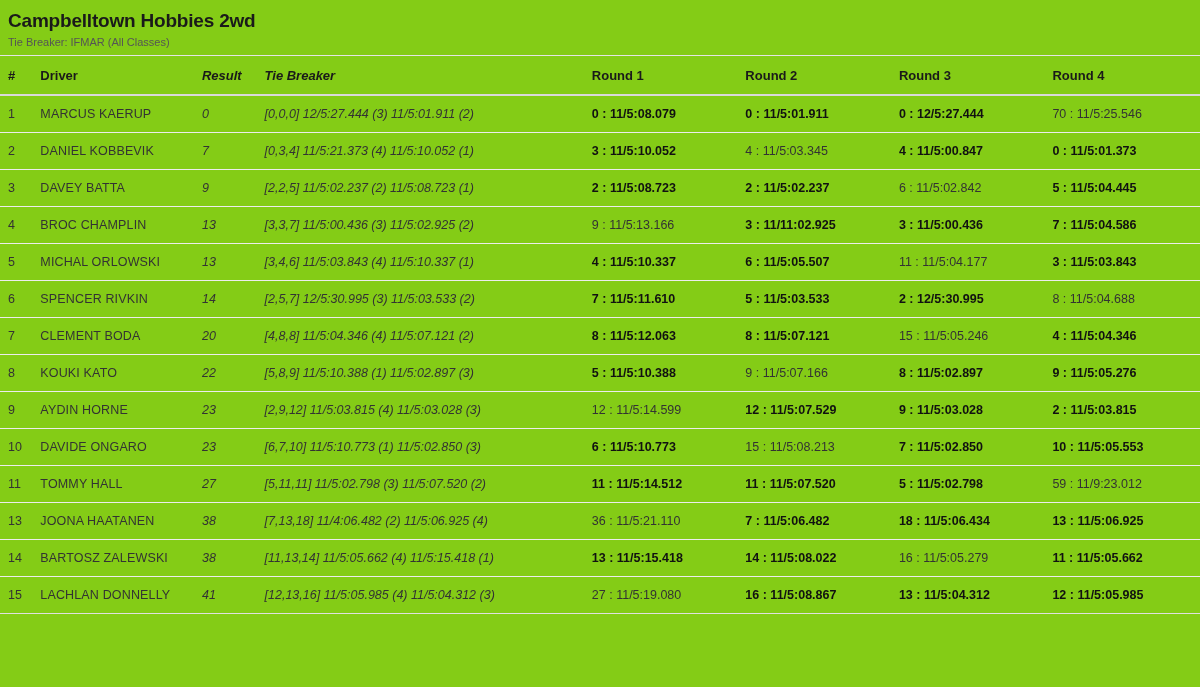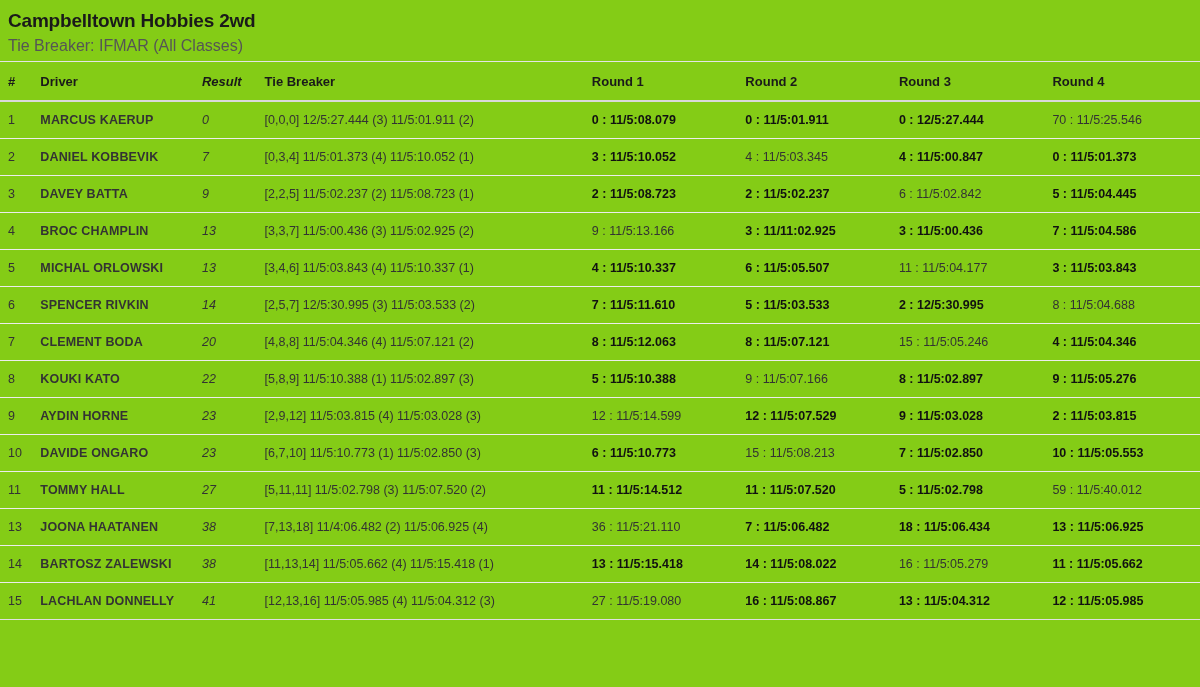--- a/index.html
+++ b/index.html
@@ -22,21 +22,21 @@
   }
   .title {
     font-size: 19px;
     font-weight: bold;
     color: #1a1a1a;
     letter-spacing: -0.2px;
     margin: 0 0 3px 0;
     line-height: 1.2;
   }
   .subtitle {
-    font-size: 16px;
+    font-size: 11px;
     color: #555555;
     margin: 0;
     line-height: 1.2;
   }
   table.results {
     width: 100%;
     border-collapse: collapse;
     table-layout: fixed;
   }
   table.results thead th {
@@ -52,23 +52,23 @@
   table.results tbody td {
     font-size: 12.5px;
     color: #333333;
     padding: 11px 6px 11px 6px;
     border-bottom: 1px solid #ececec;
     white-space: nowrap;
     overflow: hidden;
     text-overflow: ellipsis;
   }
   .col-rank { width: 34px; padding-left: 8px !important; }
-  .col-driver { width: 160px; font-weight: bold; }
+  .col-driver { width: 160px; }
   .col-result { width: 62px; font-style: italic; }
-  .col-tb { width: 324px; }
+  .col-tb { width: 324px; font-style: italic; }
   .col-round { width: 152px; }
   td.rank { color: #444444; }
   td.driver { color: #2b2b2b; letter-spacing: 0.15px; }
   td.result { color: #333333; }
   td.tb { color: #3a3a3a; }
   td.round { color: #555555; }
   td.round.best {
     color: #111111;
     font-weight: bold;
   }
@@ -105,21 +105,21 @@
           <td class="col-tb tb">[0,0,0] 12/5:27.444 (3) 11/5:01.911 (2)</td>
           <td class="col-round round best">0 : 11/5:08.079</td>
           <td class="col-round round best">0 : 11/5:01.911</td>
           <td class="col-round round best">0 : 12/5:27.444</td>
           <td class="col-round round">70 : 11/5:25.546</td>
         </tr>
         <tr>
           <td class="col-rank rank">2</td>
           <td class="col-driver driver">DANIEL KOBBEVIK</td>
           <td class="col-result result">7</td>
-          <td class="col-tb tb">[0,3,4] 11/5:01.373 (4) 11/5:10.052 (1)</td>
+          <td class="col-tb tb">[0,3,4] 11/5:21.373 (4) 11/5:10.052 (1)</td>
           <td class="col-round round best">3 : 11/5:10.052</td>
           <td class="col-round round">4 : 11/5:03.345</td>
           <td class="col-round round best">4 : 11/5:00.847</td>
           <td class="col-round round best">0 : 11/5:01.373</td>
         </tr>
         <tr>
           <td class="col-rank rank">3</td>
           <td class="col-driver driver">DAVEY BATTA</td>
           <td class="col-result result">9</td>
           <td class="col-tb tb">[2,2,5] 11/5:02.237 (2) 11/5:08.723 (1)</td>
@@ -199,21 +199,21 @@
           <td class="col-round round best">10 : 11/5:05.553</td>
         </tr>
         <tr>
           <td class="col-rank rank">11</td>
           <td class="col-driver driver">TOMMY HALL</td>
           <td class="col-result result">27</td>
           <td class="col-tb tb">[5,11,11] 11/5:02.798 (3) 11/5:07.520 (2)</td>
           <td class="col-round round best">11 : 11/5:14.512</td>
           <td class="col-round round best">11 : 11/5:07.520</td>
           <td class="col-round round best">5 : 11/5:02.798</td>
-          <td class="col-round round">59 : 11/5:40.012</td>
+          <td class="col-round round">59 : 11/9:23.012</td>
         </tr>
         <tr>
           <td class="col-rank rank">13</td>
           <td class="col-driver driver">JOONA HAATANEN</td>
           <td class="col-result result">38</td>
           <td class="col-tb tb">[7,13,18] 11/4:06.482 (2) 11/5:06.925 (4)</td>
           <td class="col-round round">36 : 11/5:21.110</td>
           <td class="col-round round best">7 : 11/5:06.482</td>
           <td class="col-round round best">18 : 11/5:06.434</td>
           <td class="col-round round best">13 : 11/5:06.925</td>

